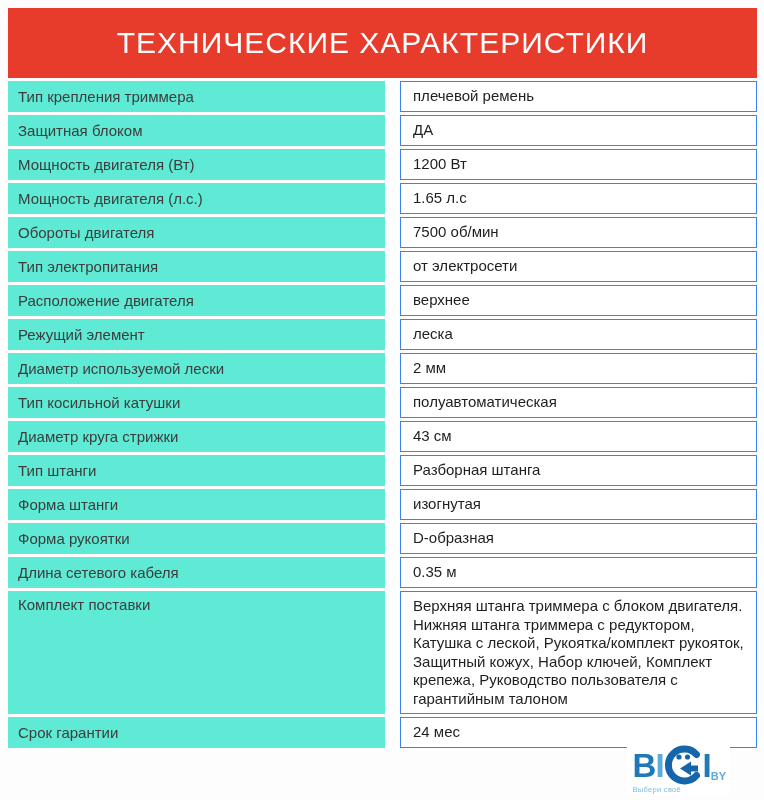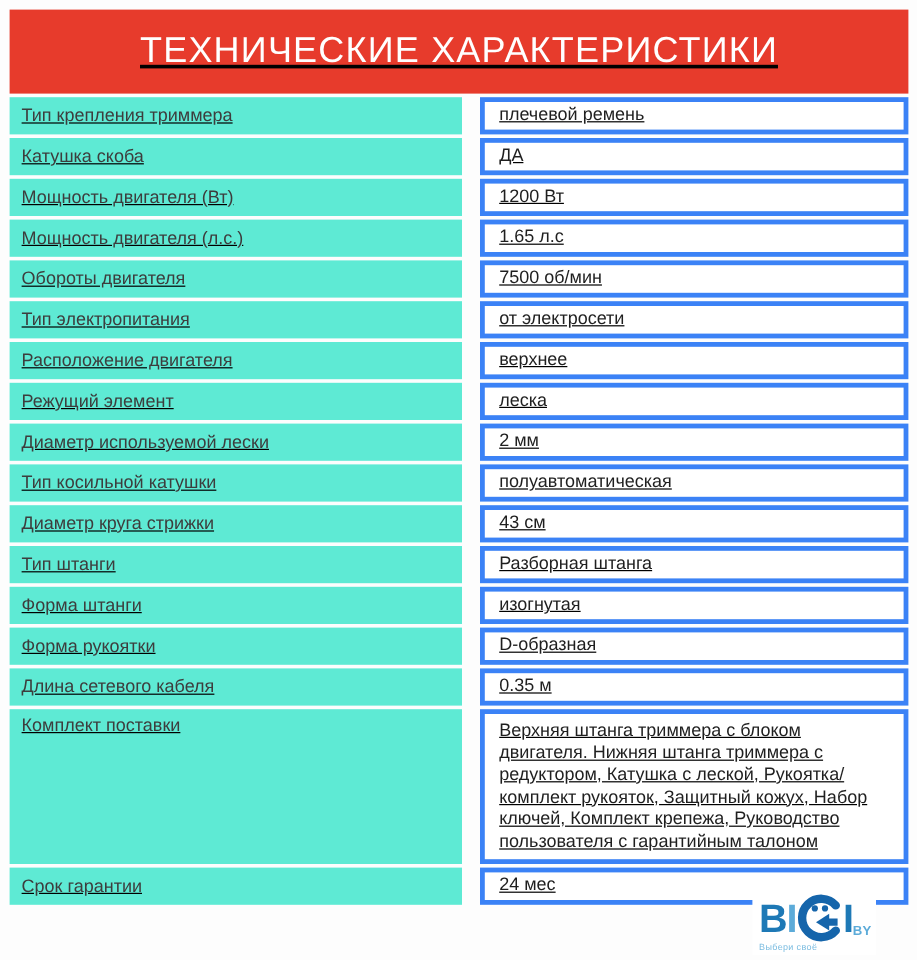--- a/index.html
+++ b/index.html
@@ -10,21 +10,20 @@
     overflow: hidden;
     background: #fdfdfd;
     font-family: "Liberation Sans", sans-serif;
   }
   .page {
     position: relative;
     width: 764px;
     height: 800px;
     box-sizing: border-box;
     padding: 8px 7px 0 8px;
-    text-decoration: underline;
   }
   .header {
     height: 70px;
     background: #e73b2c;
     display: flex;
     align-items: center;
     justify-content: center;
     margin-bottom: 3px;
   }
   .header h1 {
@@ -53,21 +52,21 @@
   .cell.label {
     width: 377px;
     min-height: 31px;
     background: #5eead4;
     color: #3d3d3d;
     padding: 2px 10px 2px 10px;
   }
   .cell.value {
     flex: 1;
     background: #ffffff;
-    border: 4px solid #3b82f6;
+    border: 1px solid #3b82f6;
     color: #1f1f1f;
     padding: 2px 10px 2px 12px;
     line-height: 18.5px;
   }
   .row.tall .cell {
     align-items: flex-start;
     padding-top: 5px;
     padding-bottom: 5px;
   }
   .logo {
@@ -116,21 +115,21 @@
   <div class="header">
     <h1>ТЕХНИЧЕСКИЕ ХАРАКТЕРИСТИКИ</h1>
   </div>
 
   <div class="spec-table">
     <div class="row">
       <div class="cell label">Тип крепления триммера</div>
       <div class="cell value">плечевой ремень</div>
     </div>
     <div class="row">
-      <div class="cell label">Катушка скоба</div>
+      <div class="cell label">Защитная блоком</div>
       <div class="cell value">ДА</div>
     </div>
     <div class="row">
       <div class="cell label">Мощность двигателя (Вт)</div>
       <div class="cell value">1200 Вт</div>
     </div>
     <div class="row">
       <div class="cell label">Мощность двигателя (л.с.)</div>
       <div class="cell value">1.65 л.с</div>
     </div>

